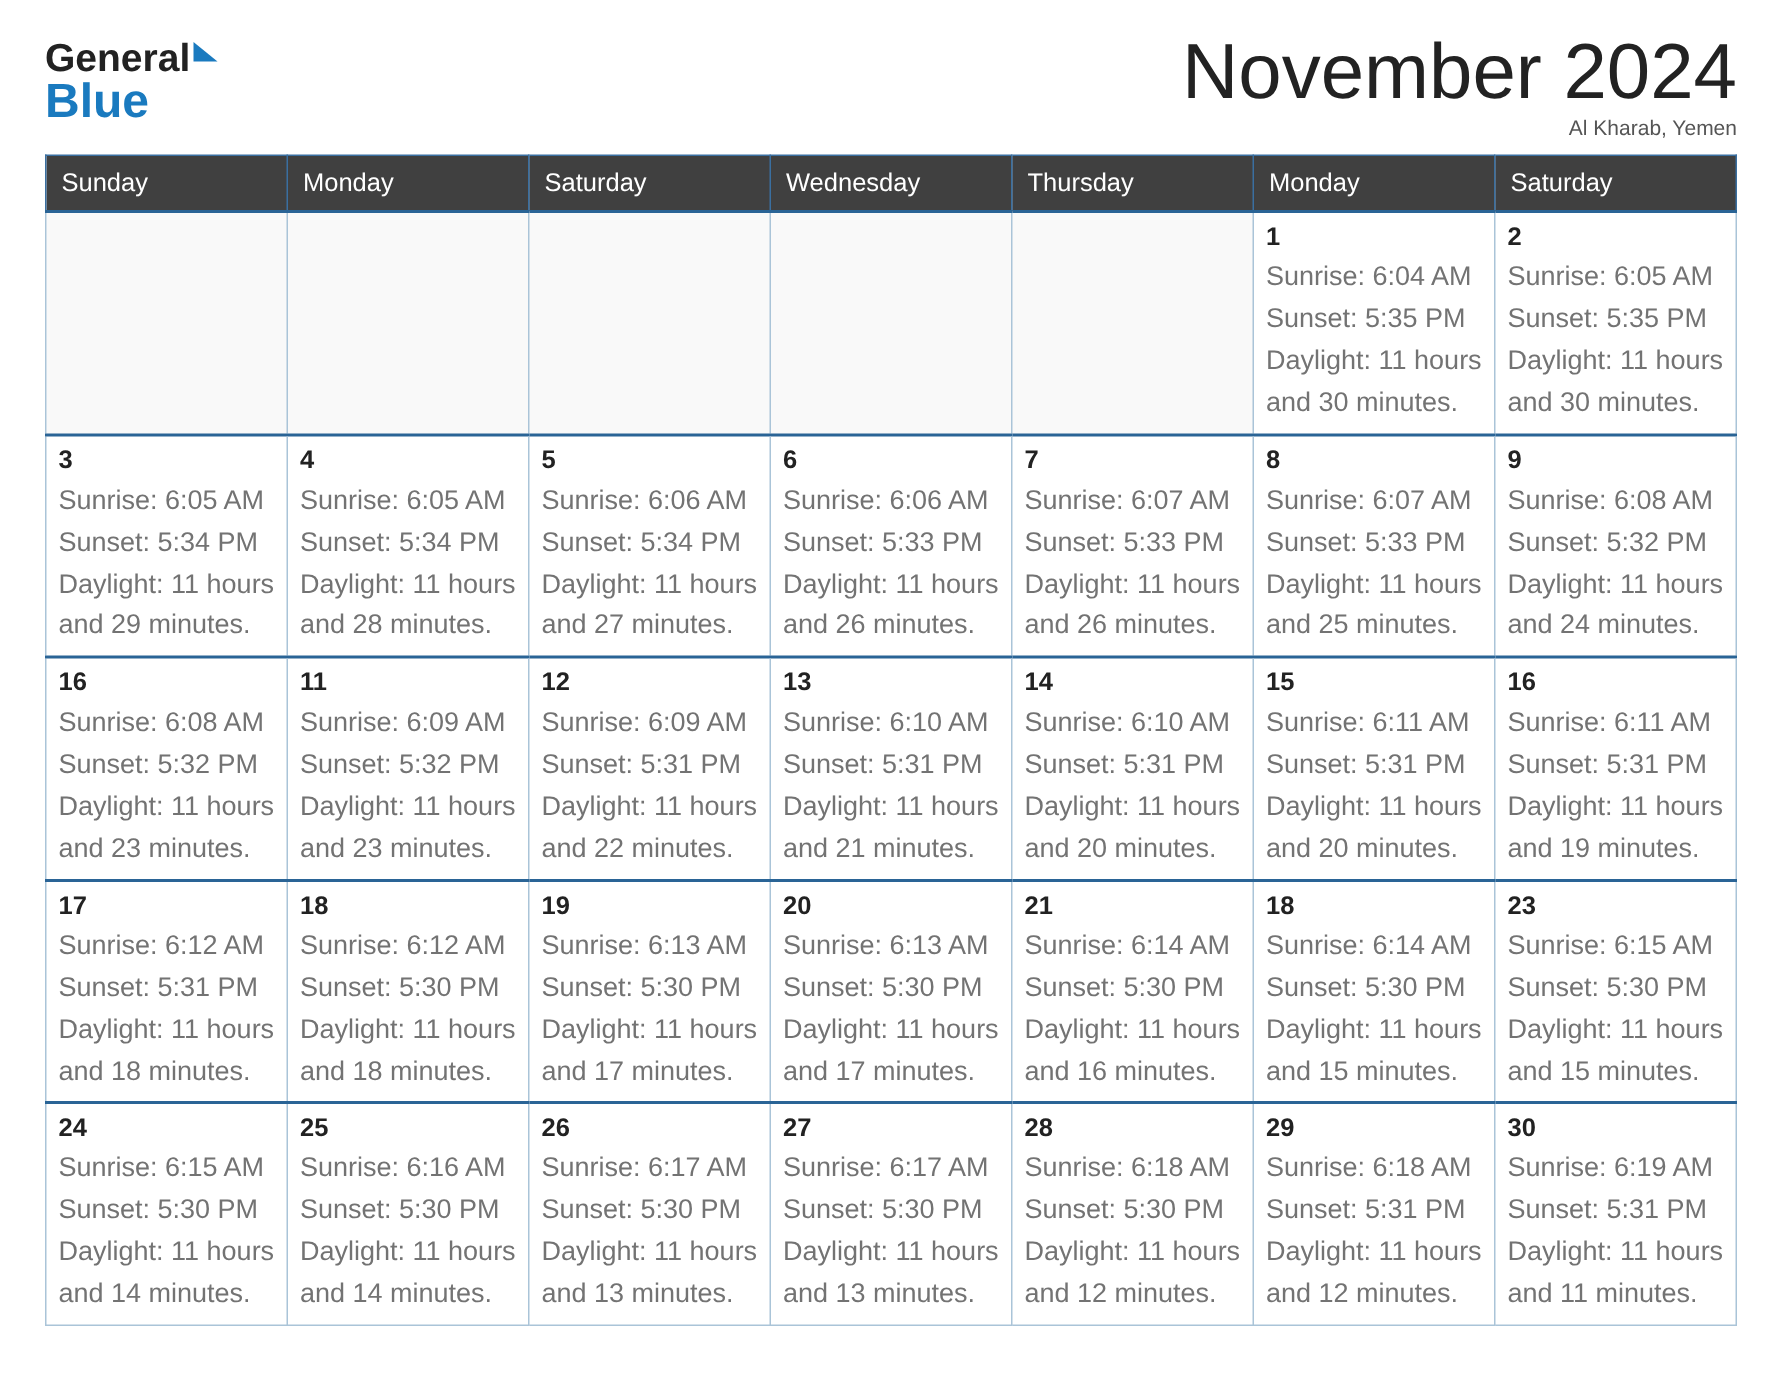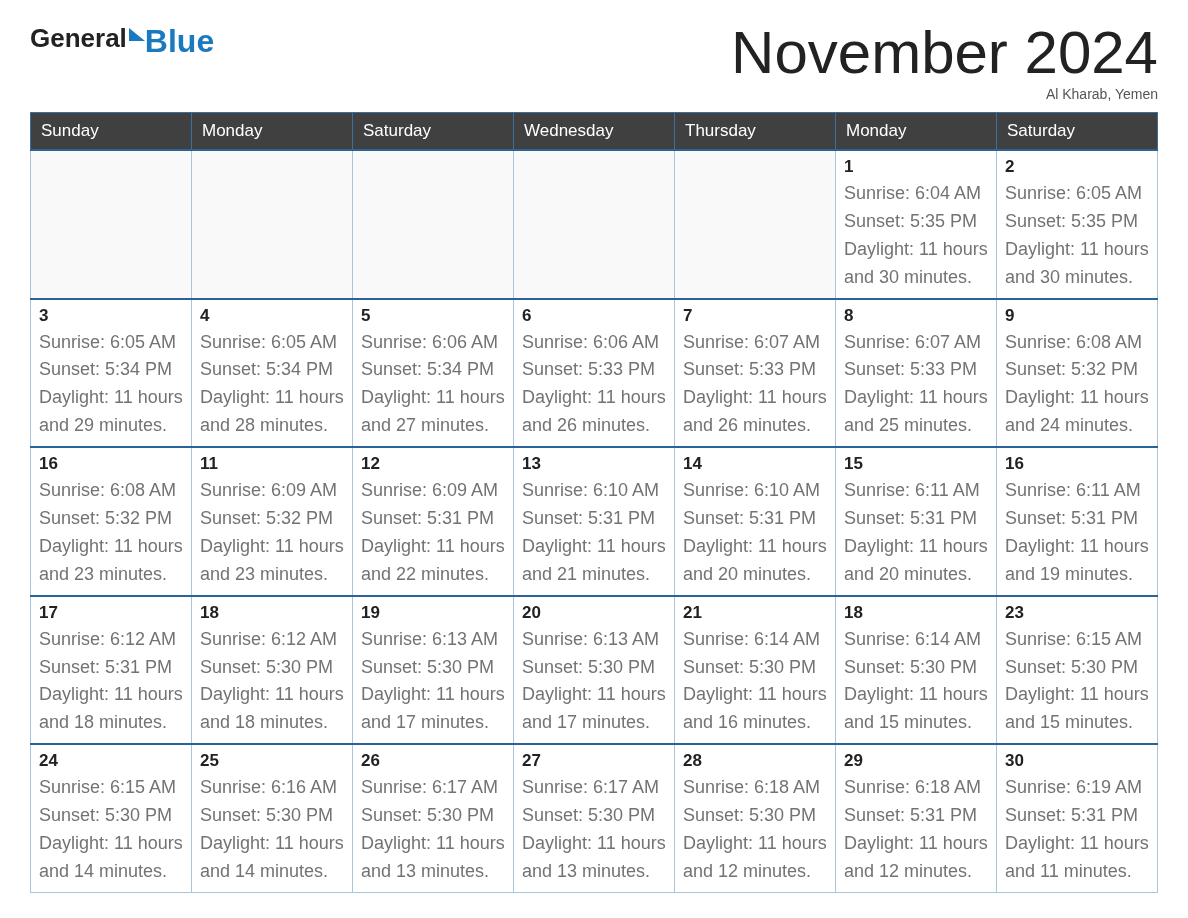--- a/index.html
+++ b/index.html
@@ -12,21 +12,21 @@
       padding: 20px 30px;
     }
     .header {
       display: flex;
       justify-content: space-between;
       align-items: flex-start;
       margin-bottom: 10px;
     }
     .logo {
       display: flex;
-      flex-direction: row;
+      flex-direction: column;
       align-items: flex-start;
       padding-top: 5px;
     }
     .logo-general {
       font-size: 26px;
       font-weight: bold;
       color: #222;
       line-height: 1;
     }
     .logo-blue {
@@ -43,21 +43,21 @@
       border-bottom: 0px solid transparent;
       border-left: 16px solid #1a7abf;
       margin-left: 2px;
       vertical-align: middle;
       margin-top: -8px;
     }
     .title-block {
       text-align: right;
     }
     .title-block h1 {
-      font-size: 60px;
+      font-size: 52px;
       font-weight: 400;
       color: #222;
       line-height: 1.1;
     }
     .title-block h2 {
       font-size: 14px;
       font-weight: 400;
       color: #555;
     }
     .calendar {

